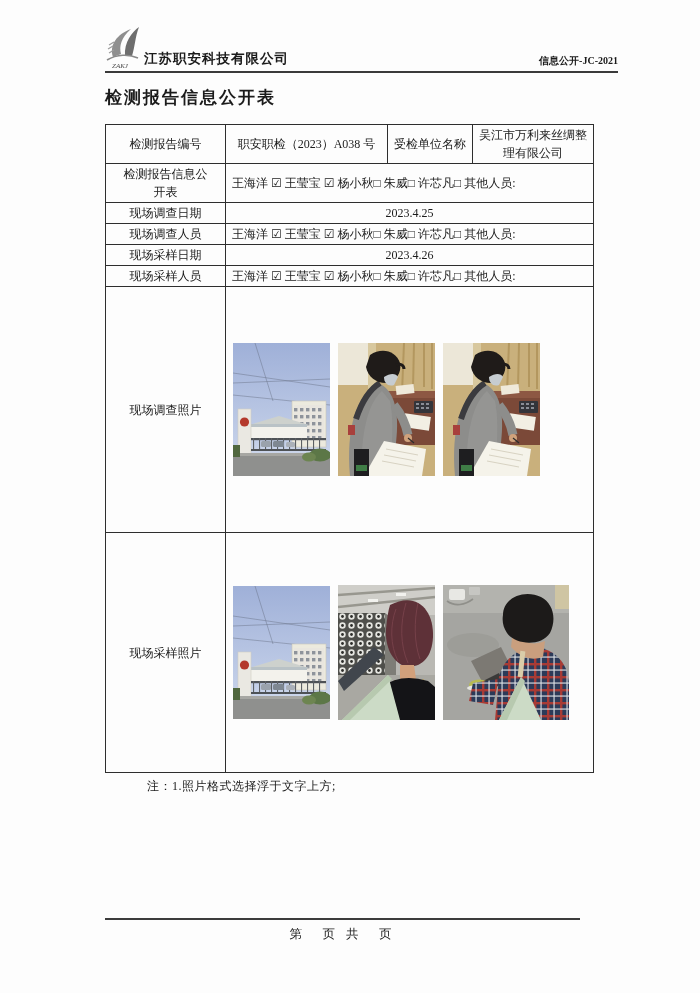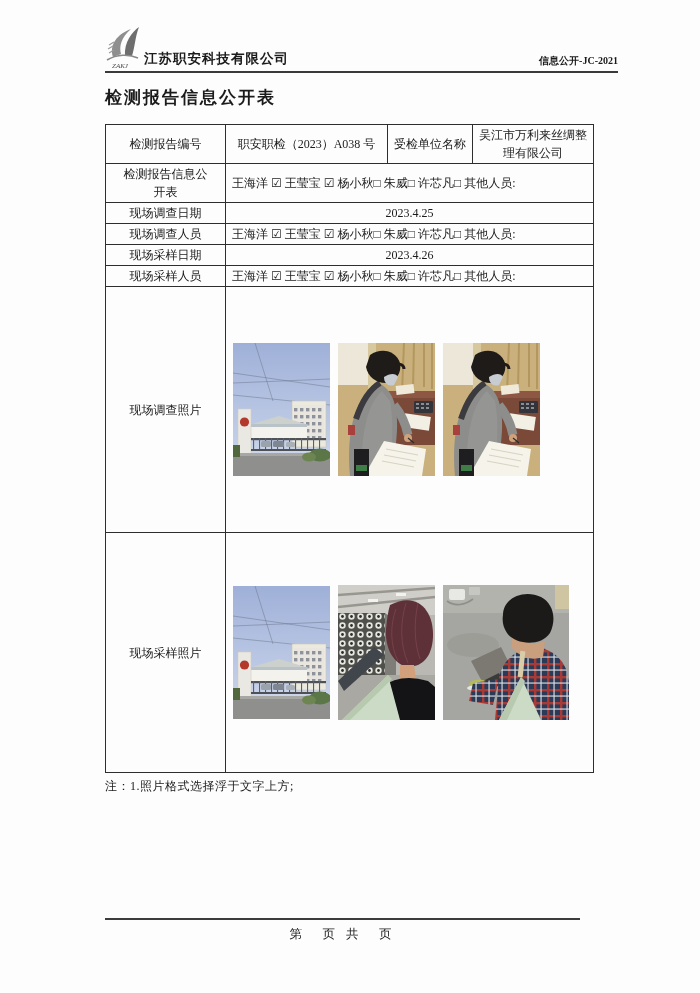--- a/index.html
+++ b/index.html
@@ -28,21 +28,21 @@
     font-weight:normal; font-size:12px;
     text-align:center; vertical-align:middle;
     padding:1px 5px; line-height:1.5;
     overflow:hidden;
   }
   .report .left { text-align:left; padding-left:6px;margin-top:8px; }
   .report .photo-cell { padding:0; vertical-align:middle; }
   .photo-strip { display:flex; align-items:center; gap:8px; padding-left:7px; }
   .photo { display:block; background:#eee; }
   
-  .note { font-size:12px; margin-top:5px; letter-spacing:0.5px; }
+  .note { font-size:12px; margin-top:5px; letter-spacing:0.5px;margin-left:42px; }
   .pfooter { position:absolute; left:105px; right:120px; top:918px; }
   .footer-rule { border-top:2px solid #3c3c3c; }
   .footer-text { text-align:center; font-size:12.5px; padding-top:6px; letter-spacing:4px; }
 </style>
 </head>
 <body>
 
 <div class="page">
 
   <div class="hdr">

